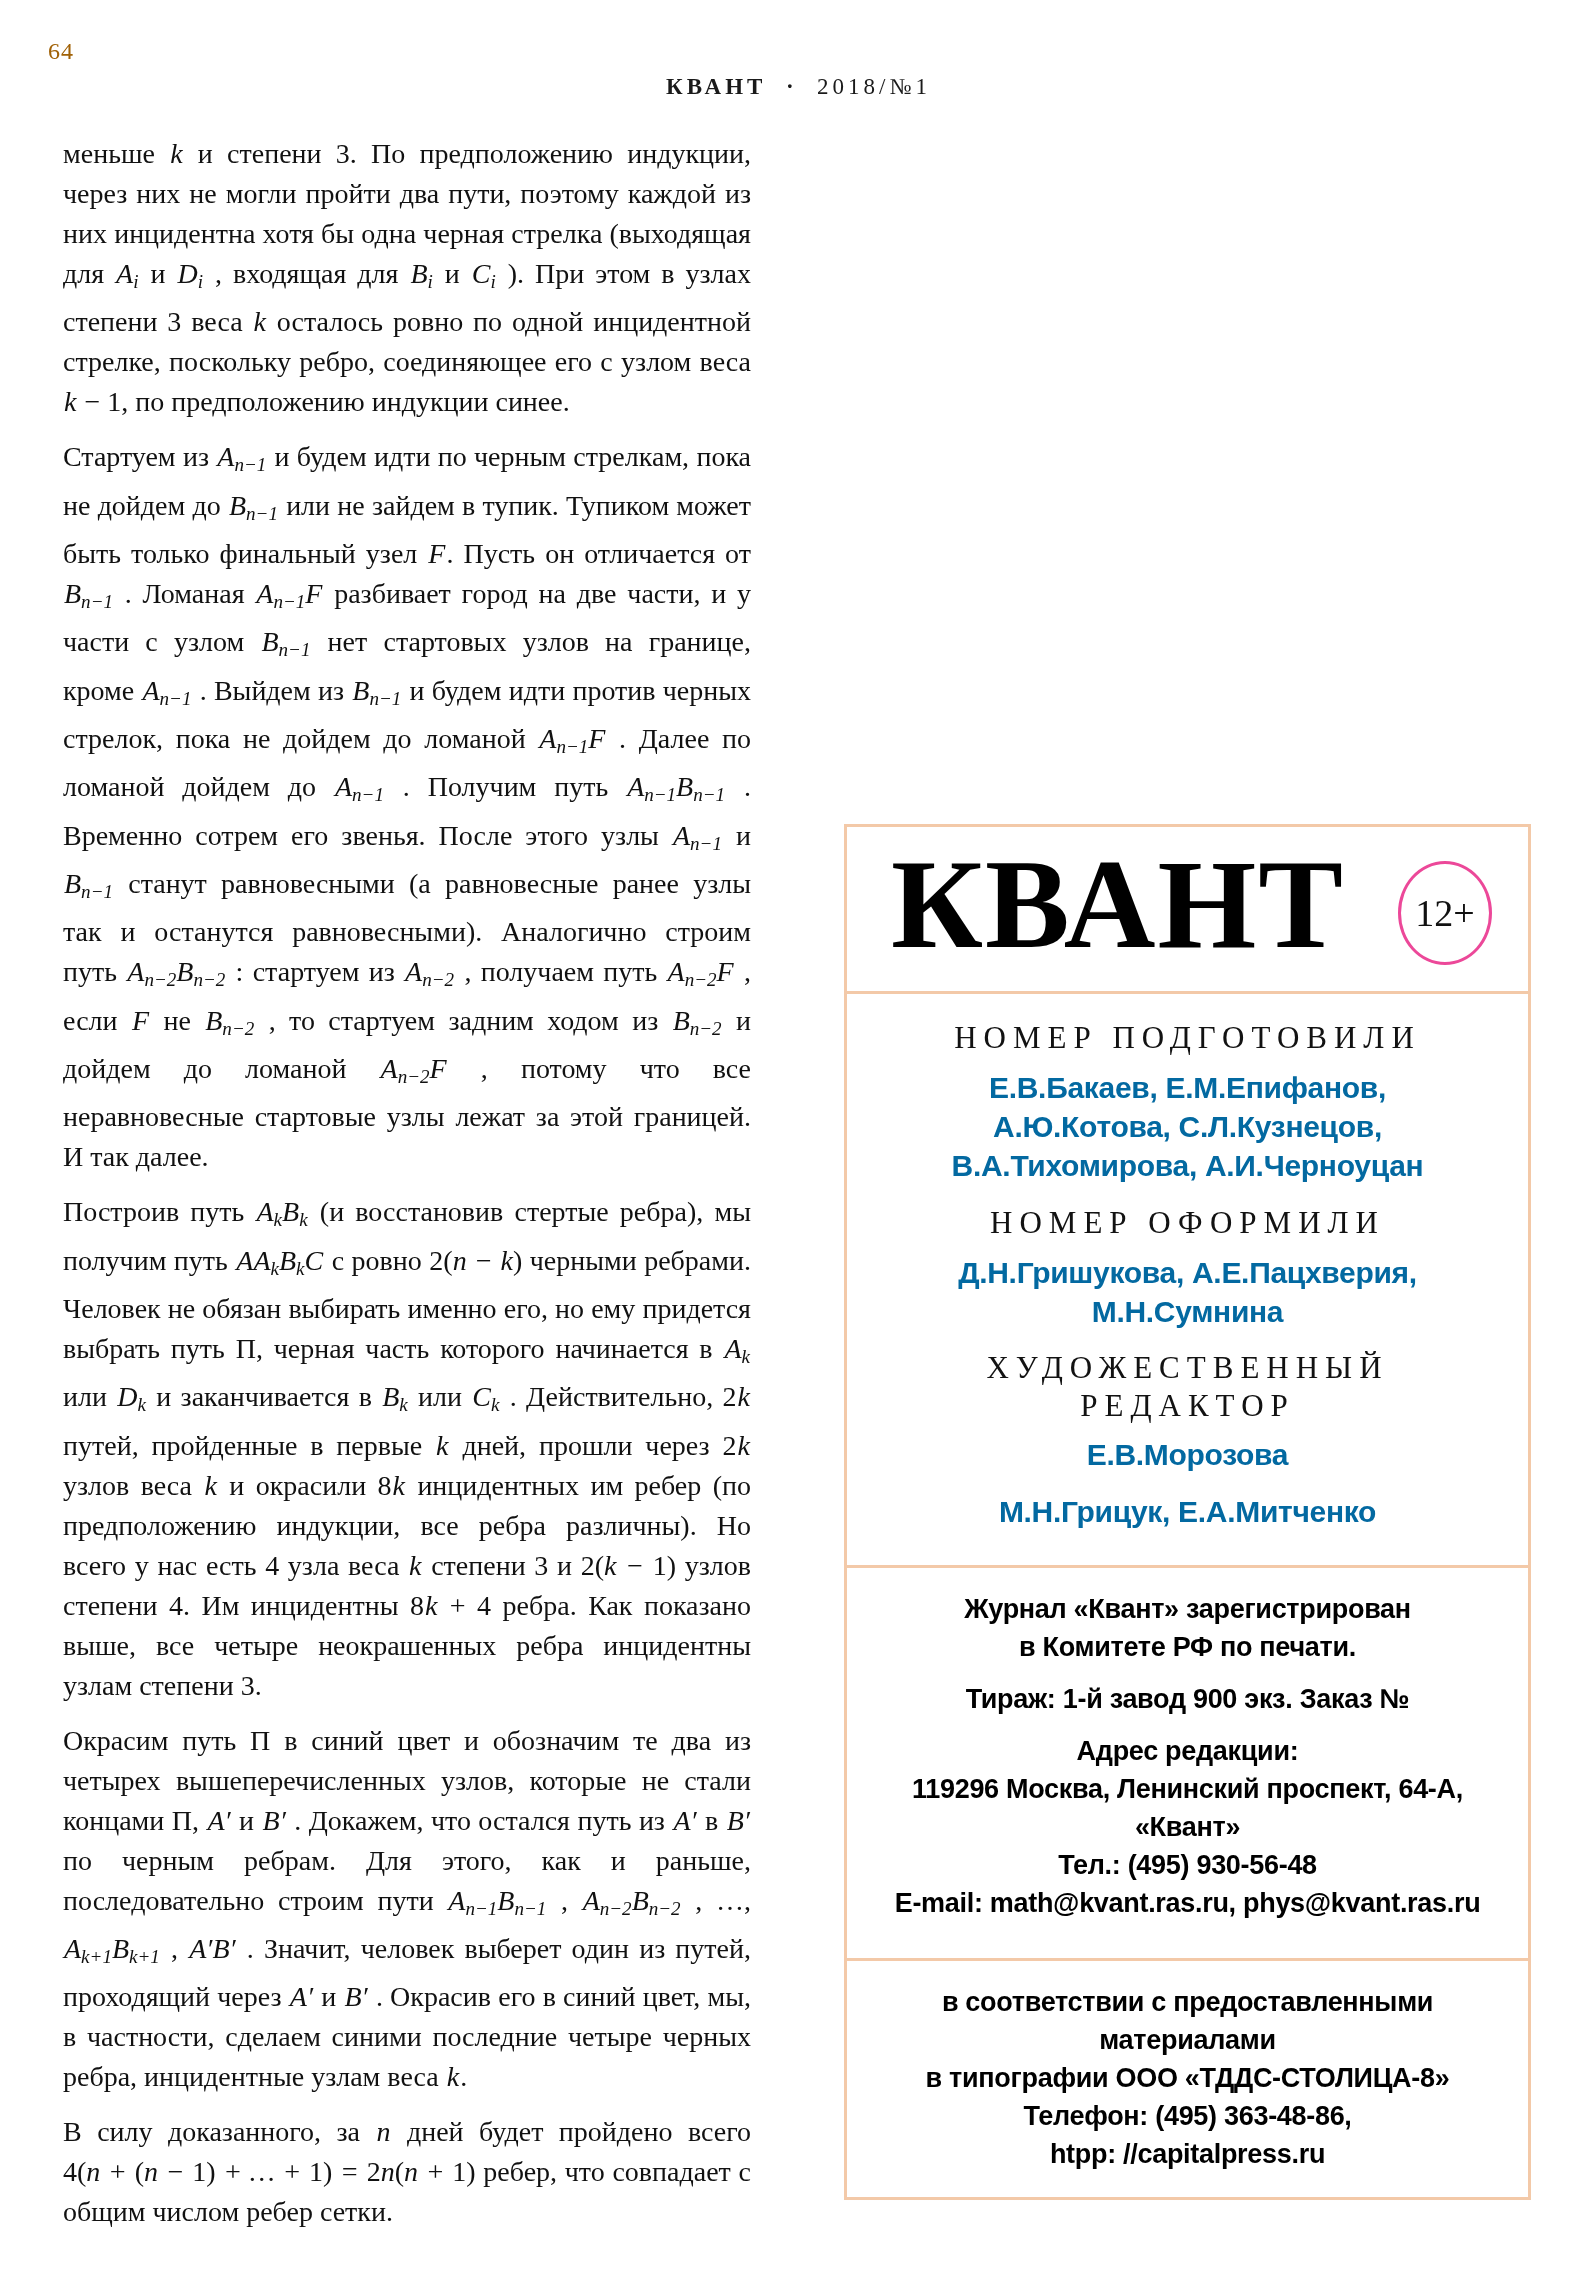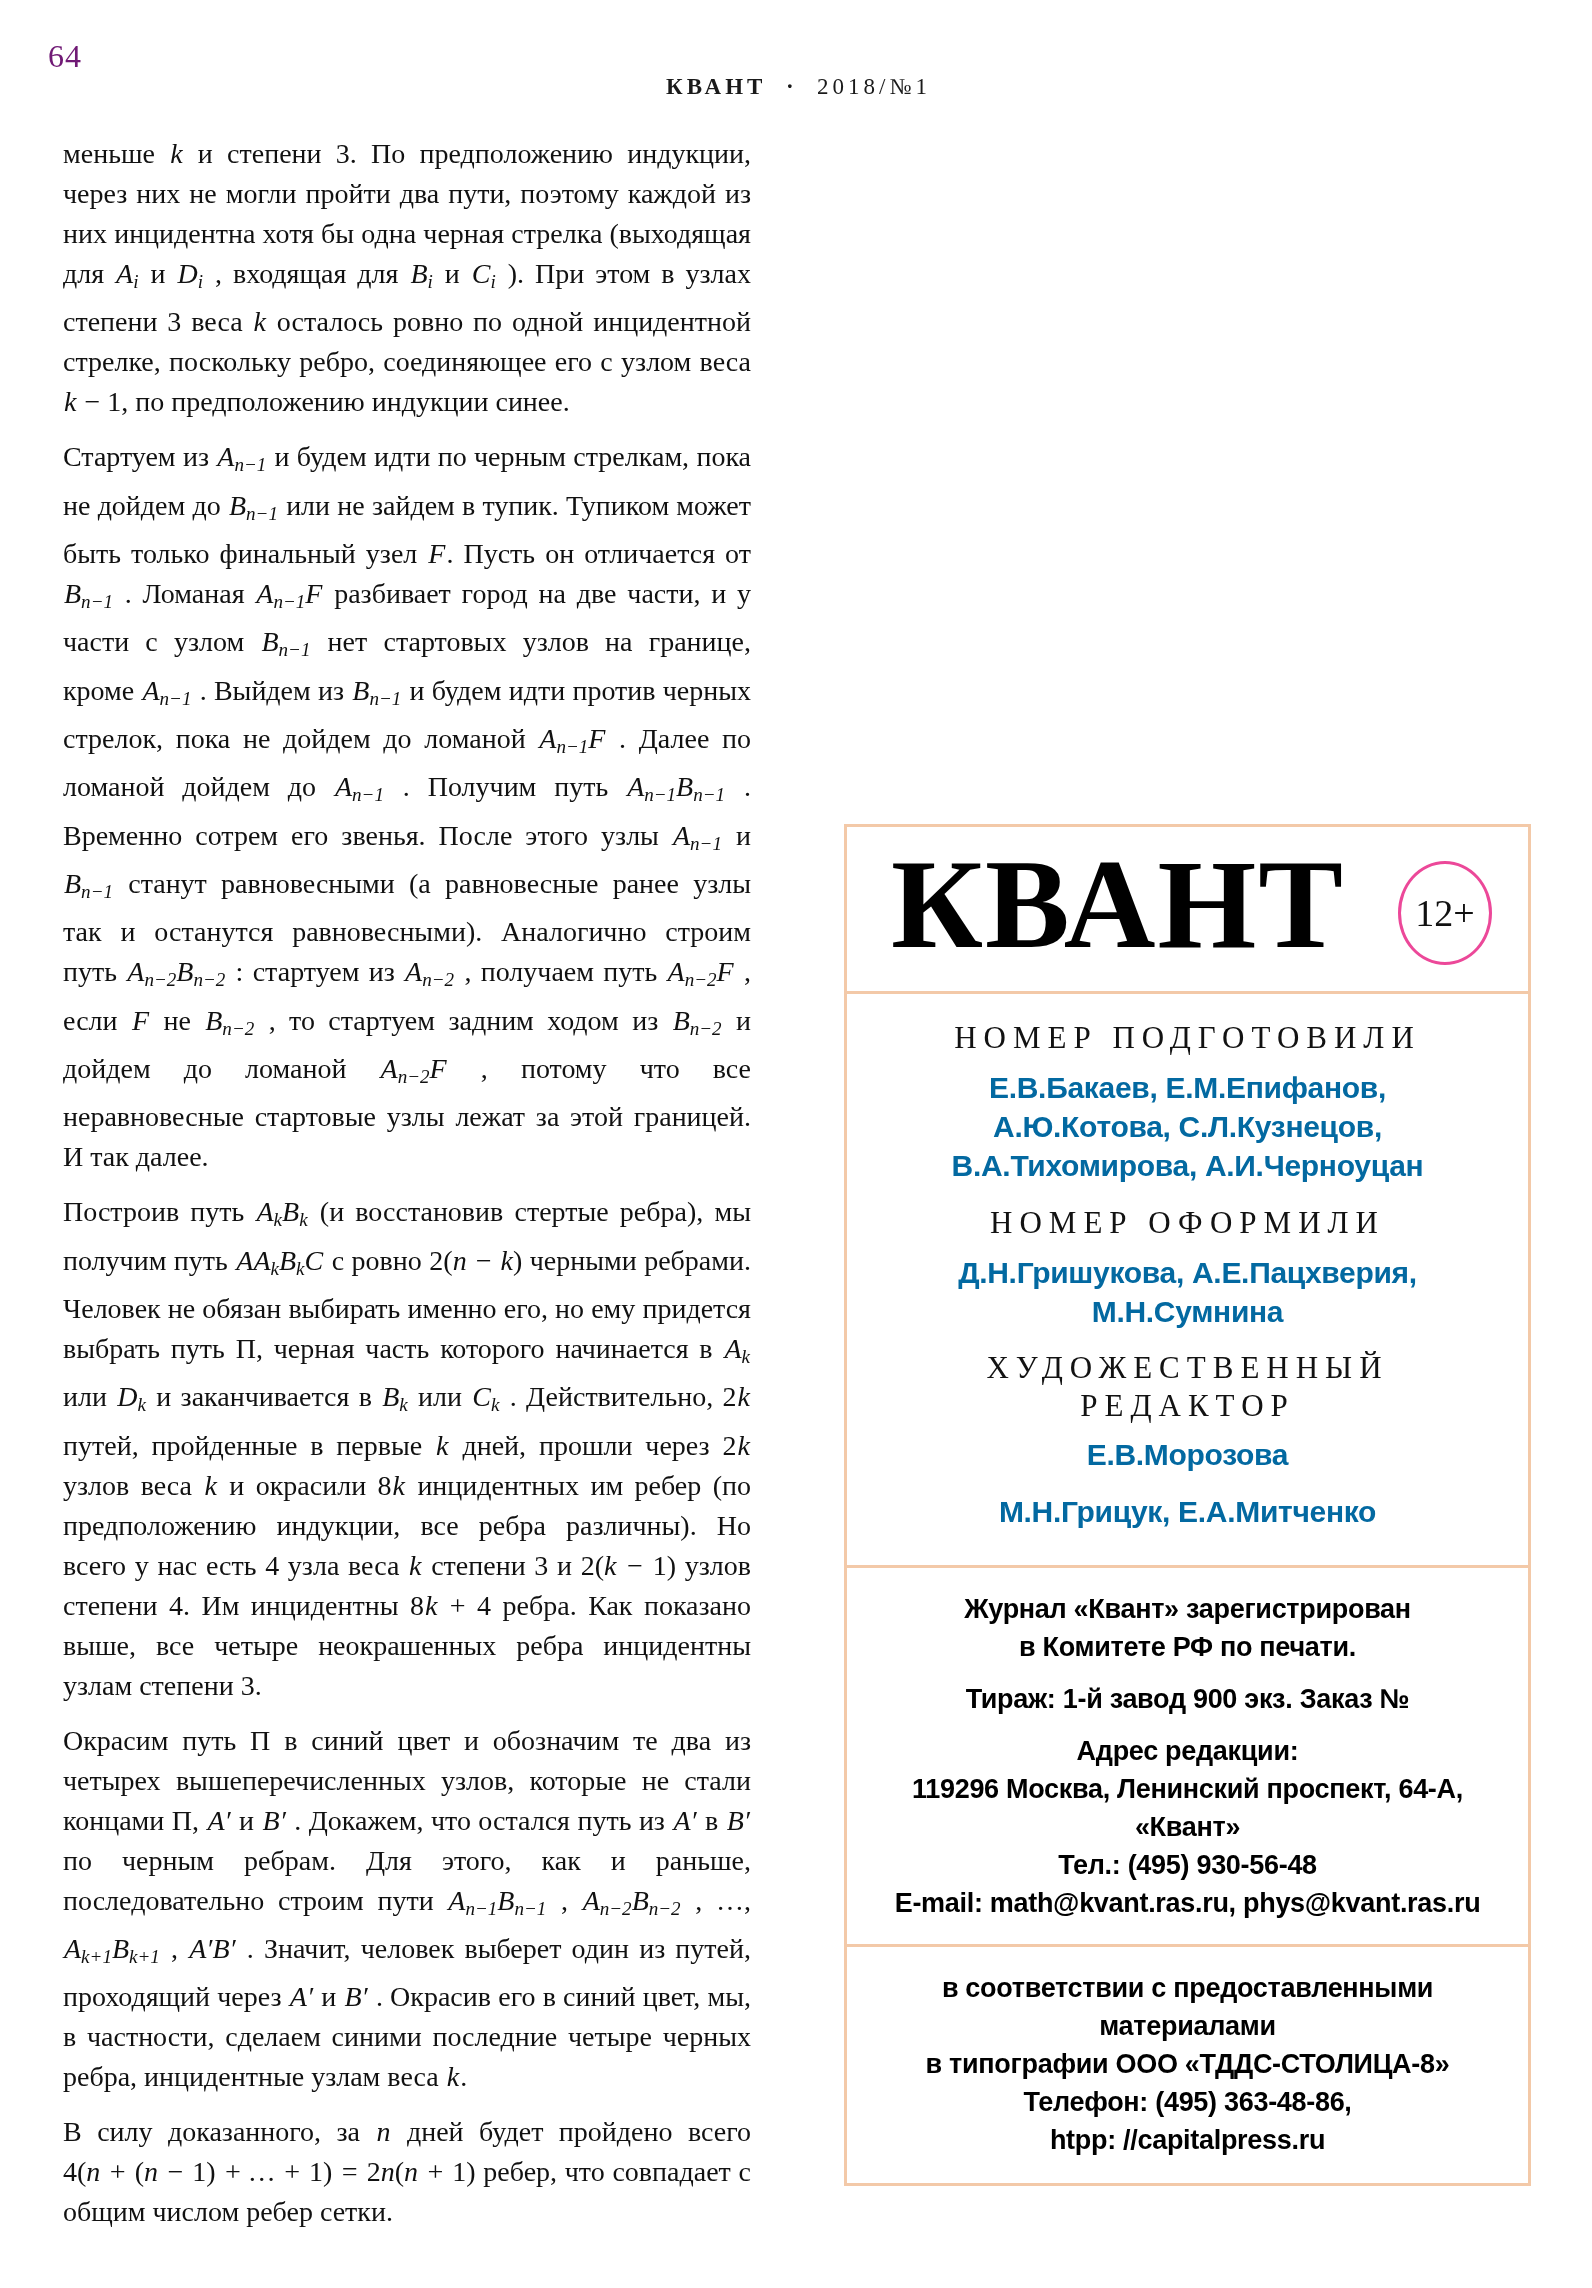--- a/index.html
+++ b/index.html
@@ -21,23 +21,23 @@
     position: absolute;
     top: 38px;
     left: 0;
     width: 1592px;
     height: 50px;
   }
   #page-number {
     position: absolute;
     left: 48px;
     top: 0;
-    font-size: 32px;
+    font-size: 24px;
     letter-spacing: 1px;
-    color: #701a75;
+    color: #a16207;
   }
   #running-head {
     position: absolute;
     left: 627px;
     top: 10px;
     font-size: 23px;
     letter-spacing: 4px;
     font-weight: bold;
     white-space: pre;
     color: #1a1a1a;
@@ -148,21 +148,21 @@
     font-size: 30px;
     line-height: 39px;
     letter-spacing: -0.3px;
     color: #0369a1;
     margin: 0 0 18px 0;
   }
   .credit-names:last-child { margin-bottom: 12px; }
 
   
   .info-block {
-    padding: 22px 14px 22px 14px;
+    padding: 22px 14px 36px 14px;
     text-align: center;
     font-family: "Liberation Sans", "DejaVu Sans", sans-serif;
     font-weight: bold;
     font-size: 27px;
     line-height: 38px;
     letter-spacing: -0.3px;
     color: #000;
   }
   .info-block .gap { display: block; height: 14px; }
 

